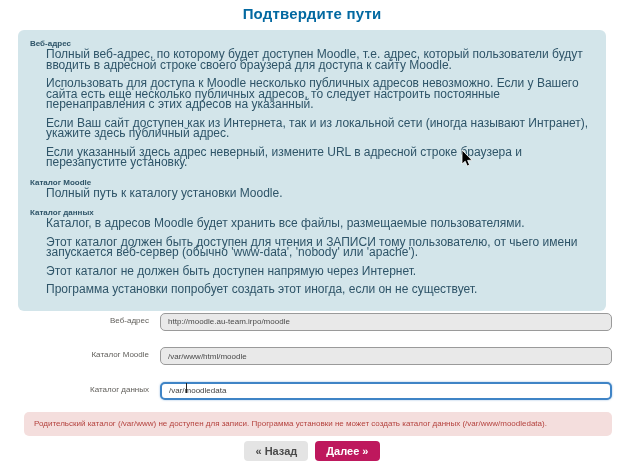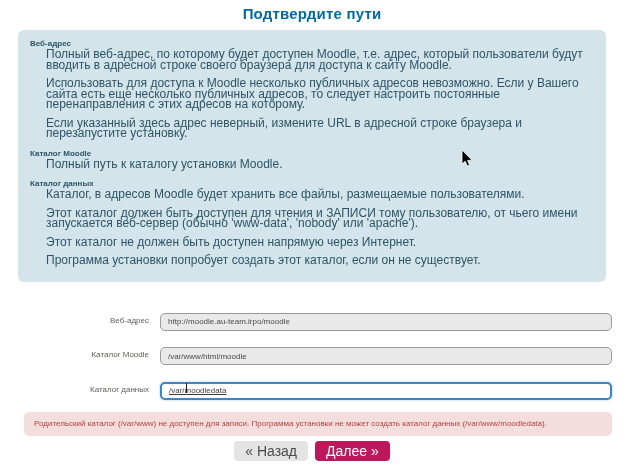--- a/index.html
+++ b/index.html
@@ -40,69 +40,69 @@
     font-family: "Liberation Sans", sans-serif;
     padding: 0 7px; border-radius: 5px; outline: none;
   }
   input.readonly {
     background: #e9e9e9; border: 1px solid #9a9a9a;
   }
   input.focused {
     background: #fff; border: 2px solid #3f84c6;
     box-shadow: 0 0 2px rgba(63,132,198,0.6);
     color: #3f3f3f;
-    text-decoration: underline;
   }
   .caret {
     position: absolute; left: 26px; top: 4px; width: 1px; height: 10px;
     background: #222;
   }
   .error-box {
     position: absolute; left: 24px; top: 412px; width: 588px;
     background: #f4dedd; border-radius: 5px; color: #b4423e;
     font-size: 8px; line-height: 10px; padding: 7px 10px;
   }
   .button-row {
     position: absolute; left: 0; top: 441px; width: 624px;
     display: flex; justify-content: center; gap: 7px;
   }
   .btn {
     font-family: "Liberation Sans", sans-serif;
-    font-size: 14px; font-weight: normal; border: none; cursor: pointer;
+    font-size: 11px; font-weight: bold; border: none; cursor: pointer;
     border-radius: 4px; padding: 5px 11px; line-height: 10px;
   }
   .btn-back { background: #e4e4e4; color: #4a4a4a; }
   .btn-next { background: #be185d; color: #fff; }
   .mouse-cursor {
     position: absolute; left: 461px; top: 150px; width: 12px; height: 18px;
     pointer-events: none;
   }
 </style>
 </head>
 <body>
 
 <div class="page-title">Подтвердите пути</div>
 
 <div class="info-box">
   <div class="section">
     <h3>Веб-адрес</h3>
     <p>Полный веб-адрес, по которому будет доступен Moodle, т.е. адрес, который пользователи будут вводить в адресной строке своего браузера для доступа к сайту Moodle.</p>
-    <p>Использовать для доступа к Moodle несколько публичных адресов невозможно. Если у Вашего сайта есть еще несколько публичных адресов, то следует настроить постоянные перенаправления с этих адресов на которому.</p>
+    <p>Использовать для доступа к Moodle несколько публичных адресов невозможно. Если у Вашего сайта есть еще несколько публичных адресов, то следует настроить постоянные перенаправления с этих адресов на указанный.</p>
+    <p>Если Ваш сайт доступен как из Интернета, так и из локальной сети (иногда называют Интранет), укажите здесь публичный адрес.</p>
     <p>Если указанный здесь адрес неверный, измените URL в адресной строке браузера и перезапустите установку.</p>
   </div>
   <div class="section">
     <h3>Каталог Moodle</h3>
     <p>Полный путь к каталогу установки Moodle.</p>
   </div>
   <div class="section">
     <h3>Каталог данных</h3>
     <p>Каталог, в адресов Moodle будет хранить все файлы, размещаемые пользователями.</p>
     <p>Этот каталог должен быть доступен для чтения и ЗАПИСИ тому пользователю, от чьего имени запускается веб-сервер (обычно 'www-data', 'nobody' или 'apache').</p>
     <p>Этот каталог не должен быть доступен напрямую через Интернет.</p>
-    <p>Программа установки попробует создать этот каталог, если он не существует.</p>
+    <p>Программа установки попробует создать этот иногда, если он не существует.</p>
   </div>
 </div>
 
 <div class="form-area">
   <div class="form-row">
     <label>Веб-адрес</label>
     <span class="field-wrap">
       <input type="text" class="readonly" readonly="" value="http://moodle.au-team.irpo/moodle" style="">
     </span>
   </div>

